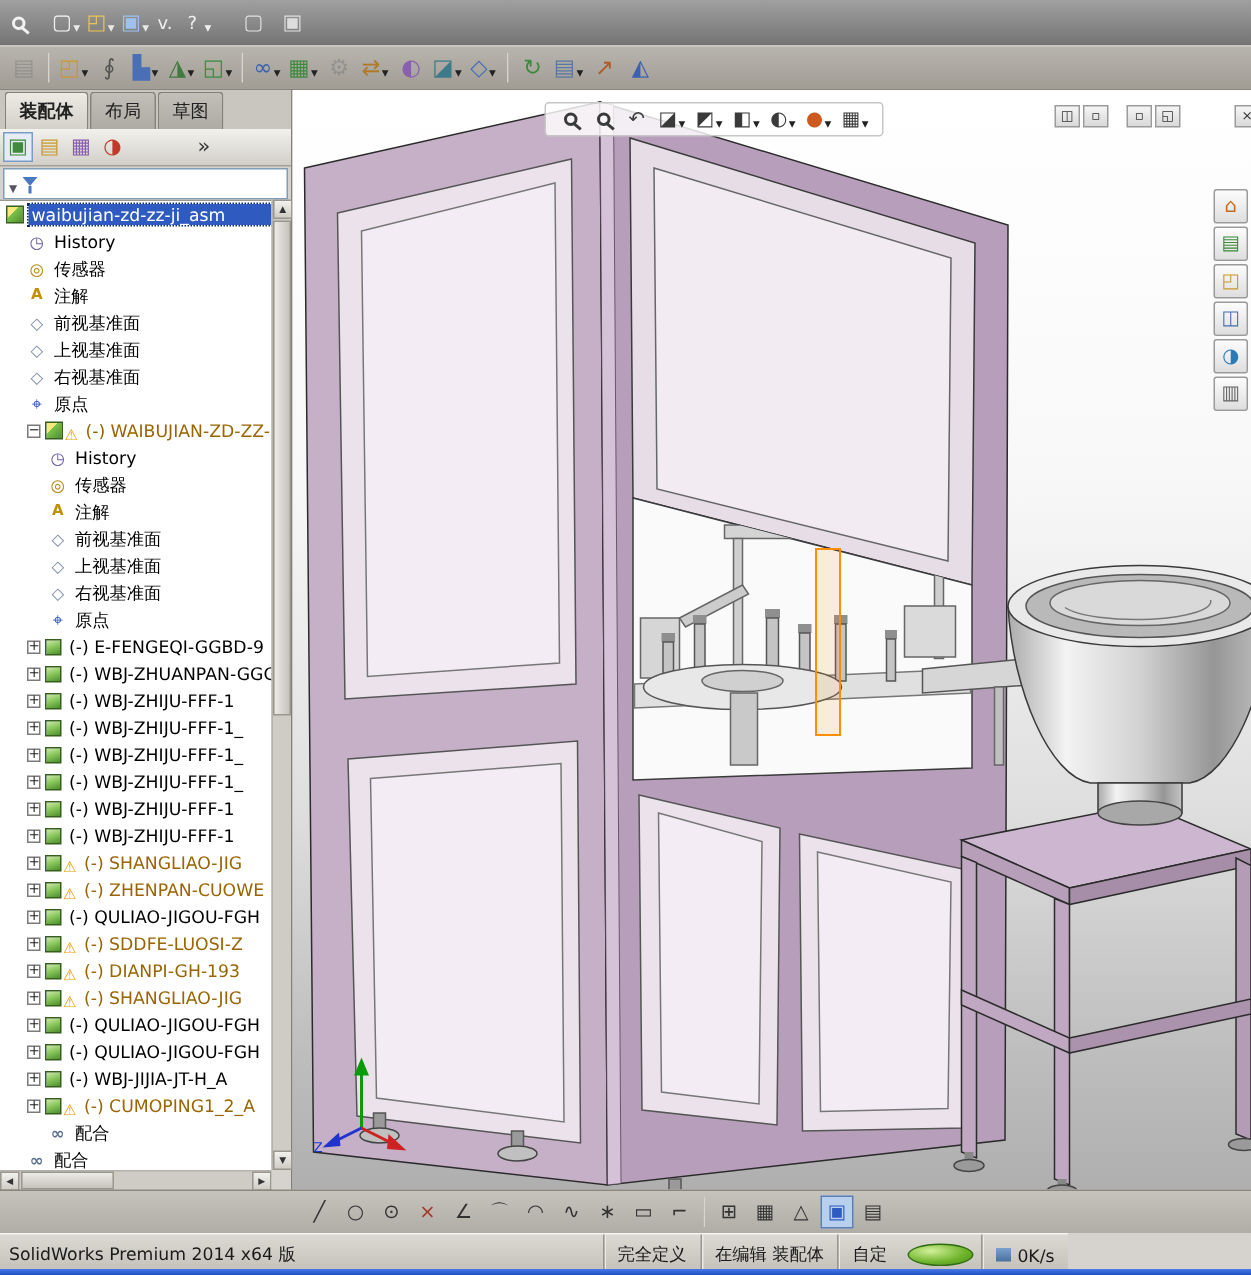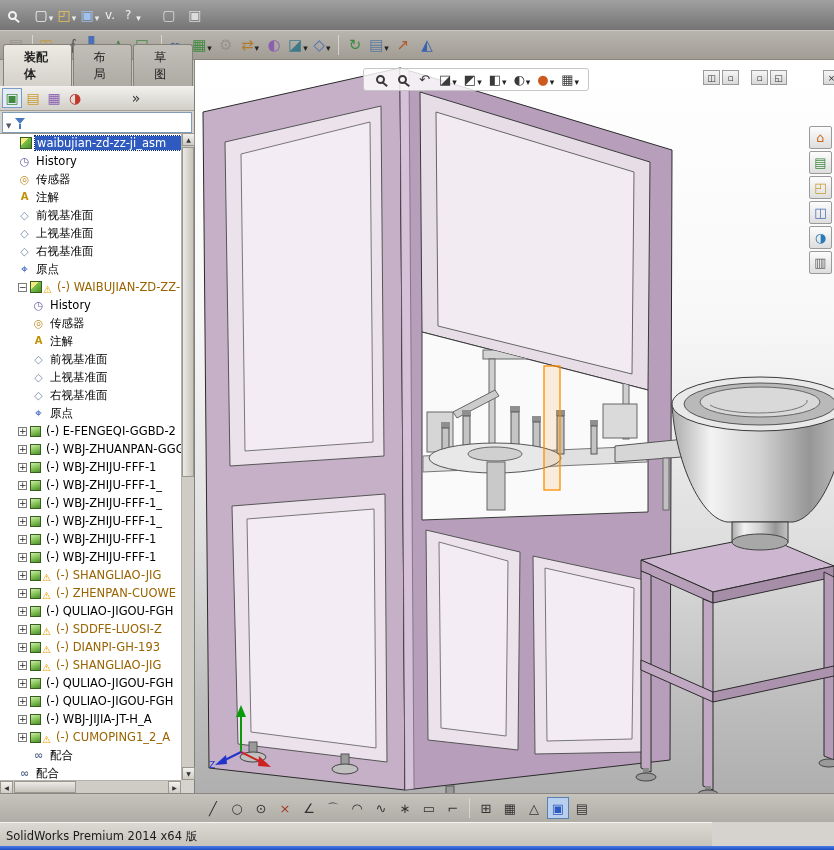--- a/index.html
+++ b/index.html
@@ -33,21 +33,21 @@
   .toolbar2{position:absolute;left:0;top:30px;width:834px;height:30px;
             background:linear-gradient(#b8b5ae,#a19d95);border-top:1px solid #c9c6bf;
             border-bottom:1px solid #88857d;display:flex;align-items:center;padding:0 5px;gap:2px;}
   .toolbar2 .tbi{height:24px;min-width:22px;}
   .toolbar2 .glyph{font-size:15px;}
   .tsep{width:1px;height:20px;background:#8a877f;border-right:1px solid #d8d5ce;margin:0 3px;flex:none;}
 
   
   .tabrow{position:absolute;left:0;top:60px;width:195px;height:26px;background:#c9c6bf;
           border-right:1px solid #8a877f;display:flex;align-items:flex-end;padding-left:3px;}
-  .tab{font-size:12px;color:#222;padding:4px 20px 3px;margin-right:1px;
+  .tab{font-size:12px;color:#222;padding:4px 9px 3px;margin-right:1px;
        background:linear-gradient(#c2bfb8,#aeaba4);border:1px solid #85827a;border-bottom:none;
        border-radius:3px 3px 0 0;}
   .tab.active{background:linear-gradient(#eceae3,#d4d1ca);font-weight:bold;}
 
   
   .leftpanel{position:absolute;left:0;top:86px;width:195px;height:707px;background:#d6d3ce;
              border-right:1px solid #808080;}
   .panel-tabs{height:25px;display:flex;align-items:center;padding:1px 2px;gap:1px;
               background:linear-gradient(#f2f1ed,#d2cfc8);border-bottom:1px solid #a3a098;}
   .panel-tabs .tbi{height:20px;min-width:20px;border:1px solid transparent;}
@@ -269,21 +269,21 @@
           <span class="glyph" style="color: rgb(51, 51, 51);">»</span>
         </span>
       </div>
     <div class="filter-row">
       <span class="flyout-arrow"></span>
       <span class="funnel"></span>
       <input class="filter-input" value="" style="">
     </div>
     <div class="tree">
 
-        <div class="trow active" style="padding-left: 20px;">
+        <div class="trow active" style="padding-left: 4px;">
 
           <span class="ticon i-asm"></span>
 
           <span class="tlabel">waibujian-zd-zz-ji_asm</span>
         </div>
 
         <div class="trow" style="padding-left: 18px;">
 
           <span class="ticon i-hist"></span>
 
@@ -385,21 +385,21 @@
 
           <span class="ticon i-origin"></span>
 
           <span class="tlabel">原点</span>
         </div>
 
         <div class="trow" style="padding-left: 18px;">
           <span class="expbox">+</span>
           <span class="ticon i-part"></span>
 
-          <span class="tlabel">(-) E-FENGEQI-GGBD-2</span>
+          <span class="tlabel">(-) E-FENGEQI-GGBD-9</span>
         </div>
 
         <div class="trow" style="padding-left: 18px;">
           <span class="expbox">+</span>
           <span class="ticon i-part"></span>
 
           <span class="tlabel">(-) WBJ-ZHUANPAN-GGG</span>
         </div>
 
         <div class="trow" style="padding-left: 18px;">
@@ -773,15 +773,25 @@
       <span class="tbi active">
         <span class="glyph" style="color: rgb(47, 91, 192);">▣</span>
       </span>
       <span class="tbi">
         <span class="glyph">▤</span>
       </span>
     </div>
 
   <div class="statusbar">
     <span class="sb-lefttext">SolidWorks Premium 2014 x64 版</span>
+    <div class="sb-rightgrp">
+      <span class="sb-cell">完全定义</span>
+      <span class="sb-cell">在编辑 装配体</span>
+      <span class="sb-cell">自定</span>
+      <span class="gauge"></span>
+      <span class="sb-cell">
+          <span class="net-icon"></span>
+          <span>0K/s</span>
+        </span>
+    </div>
   </div>
 
 </div>
 
 </body></html>

